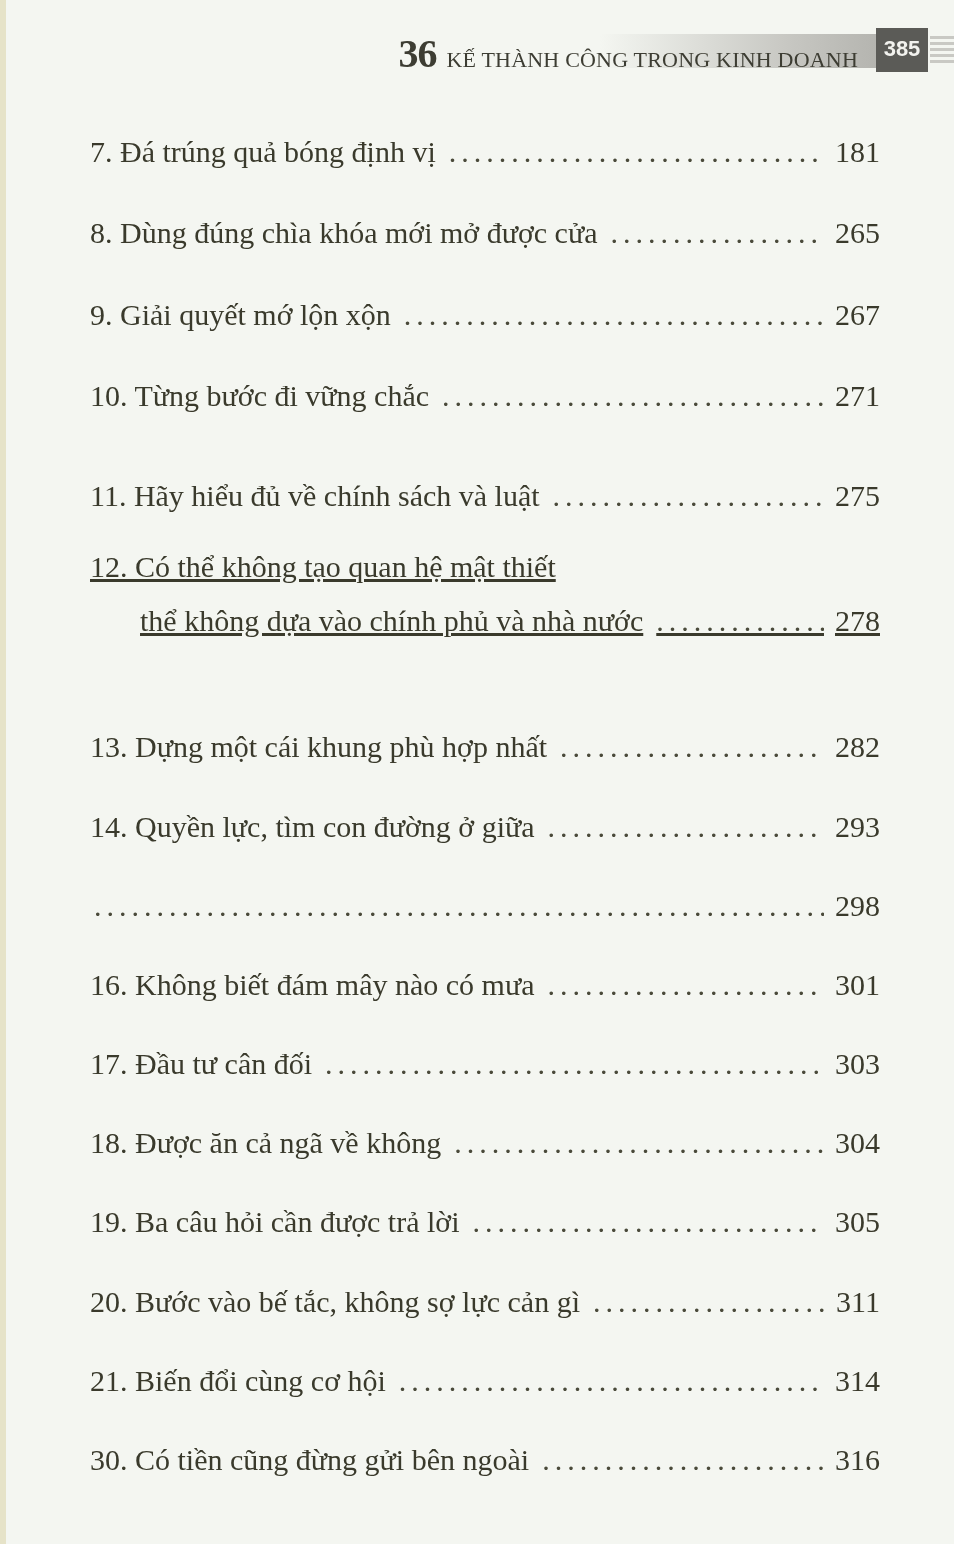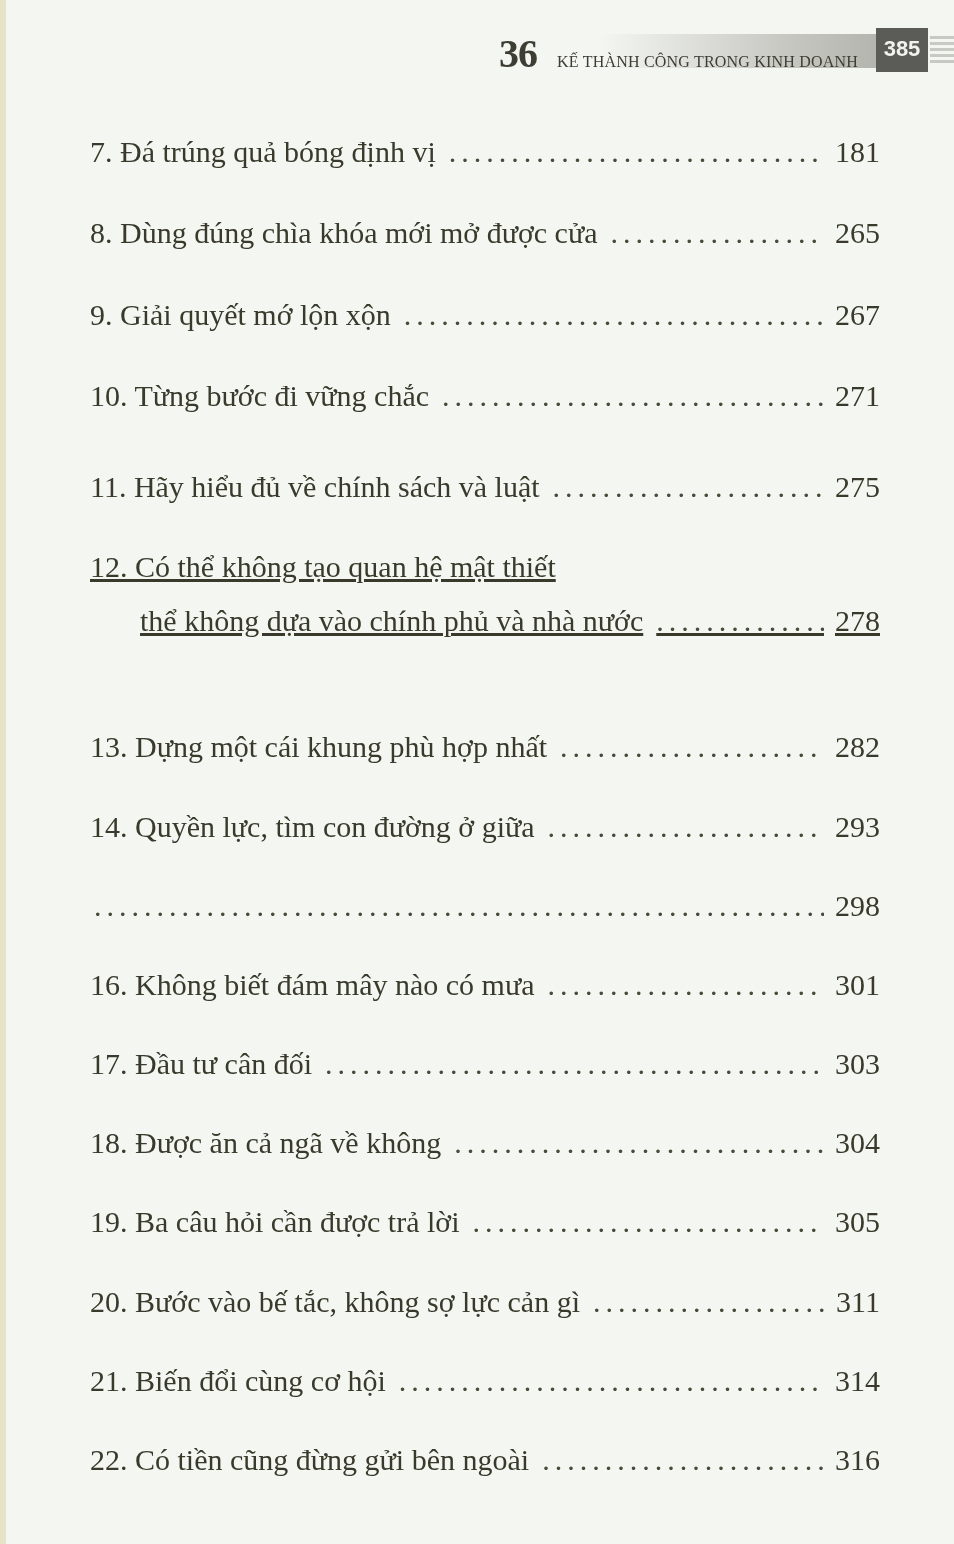--- a/index.html
+++ b/index.html
@@ -42,24 +42,24 @@
       position: absolute;
       right: 96px;
       top: 2px;
       white-space: nowrap;
       color: #3d3d33;
       font-weight: bold;
     }
     .header-title .num {
       font-size: 40px;
       letter-spacing: -1px;
-      margin-right: 20px;
+      margin-right: 10px;
     }
     .header-title .txt {
-      font-size: 16px;
+      font-size: 22px;
       font-weight: normal;
       letter-spacing: 0.2px;
       text-align: right;
     }
     .page-num-box {
       position: absolute;
       left: 876px;
       top: 0px;
       width: 52px;
       height: 44px;
@@ -162,21 +162,21 @@
   </div>
 
   <div class="toc-entry" style="top:244px;">
     <div class="toc-line">
       <span class="toc-title">10. Từng bước đi vững chắc</span>
       <span class="toc-dots"></span>
       <span class="toc-page">271</span>
     </div>
   </div>
 
-  <div class="toc-entry" style="top:335px;">
+  <div class="toc-entry" style="top:344px;">
     <div class="toc-line">
       <span class="toc-title">11. Hãy hiểu đủ về chính sách và luật</span>
       <span class="toc-dots"></span>
       <span class="toc-page">275</span>
     </div>
   </div>
 
   <div class="toc-entry" style="top:415px;text-decoration:underline;">
     <div class="toc-line">
       <span class="toc-title">12. Có thể không tạo quan hệ mật thiết</span>
@@ -254,19 +254,19 @@
   <div class="toc-entry" style="top:1229px;">
     <div class="toc-line">
       <span class="toc-title">21. Biến đổi cùng cơ hội</span>
       <span class="toc-dots"></span>
       <span class="toc-page">314</span>
     </div>
   </div>
 
   <div class="toc-entry" style="top:1308px;">
     <div class="toc-line">
-      <span class="toc-title">22. Có tiền cũng đừng gửi bên ngoài</span>
+      <span class="toc-title">30. Có tiền cũng đừng gửi bên ngoài</span>
       <span class="toc-dots"></span>
       <span class="toc-page">316</span>
     </div>
   </div>
 
 </div>
 
 </body></html>

